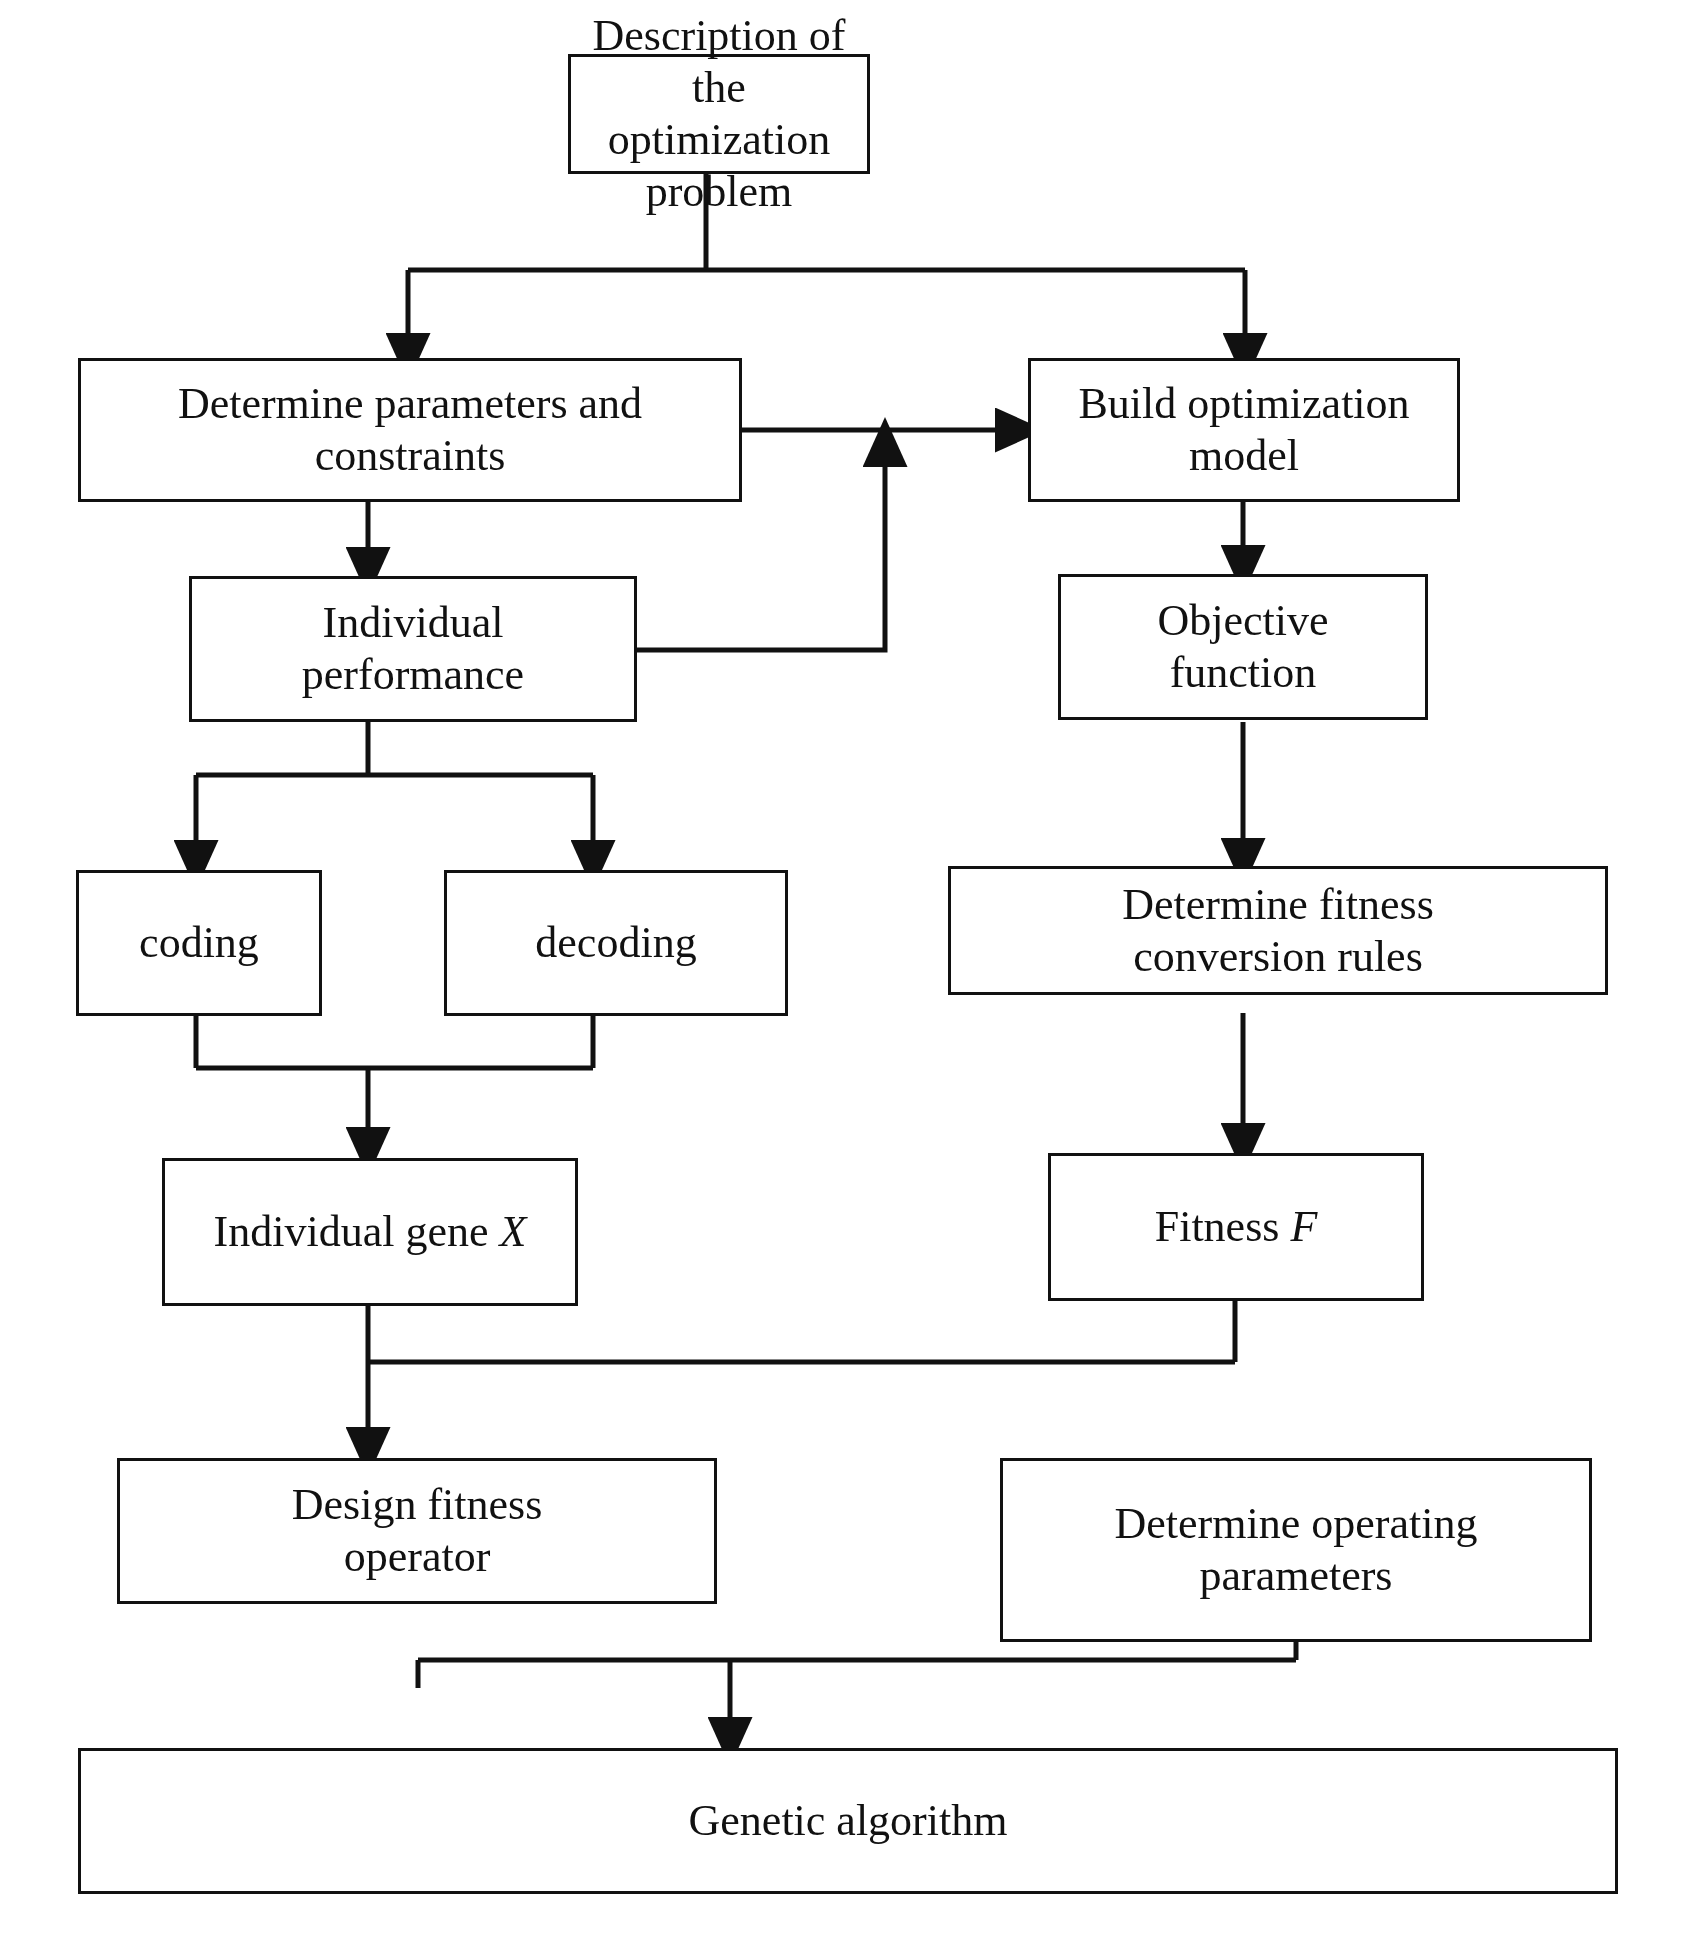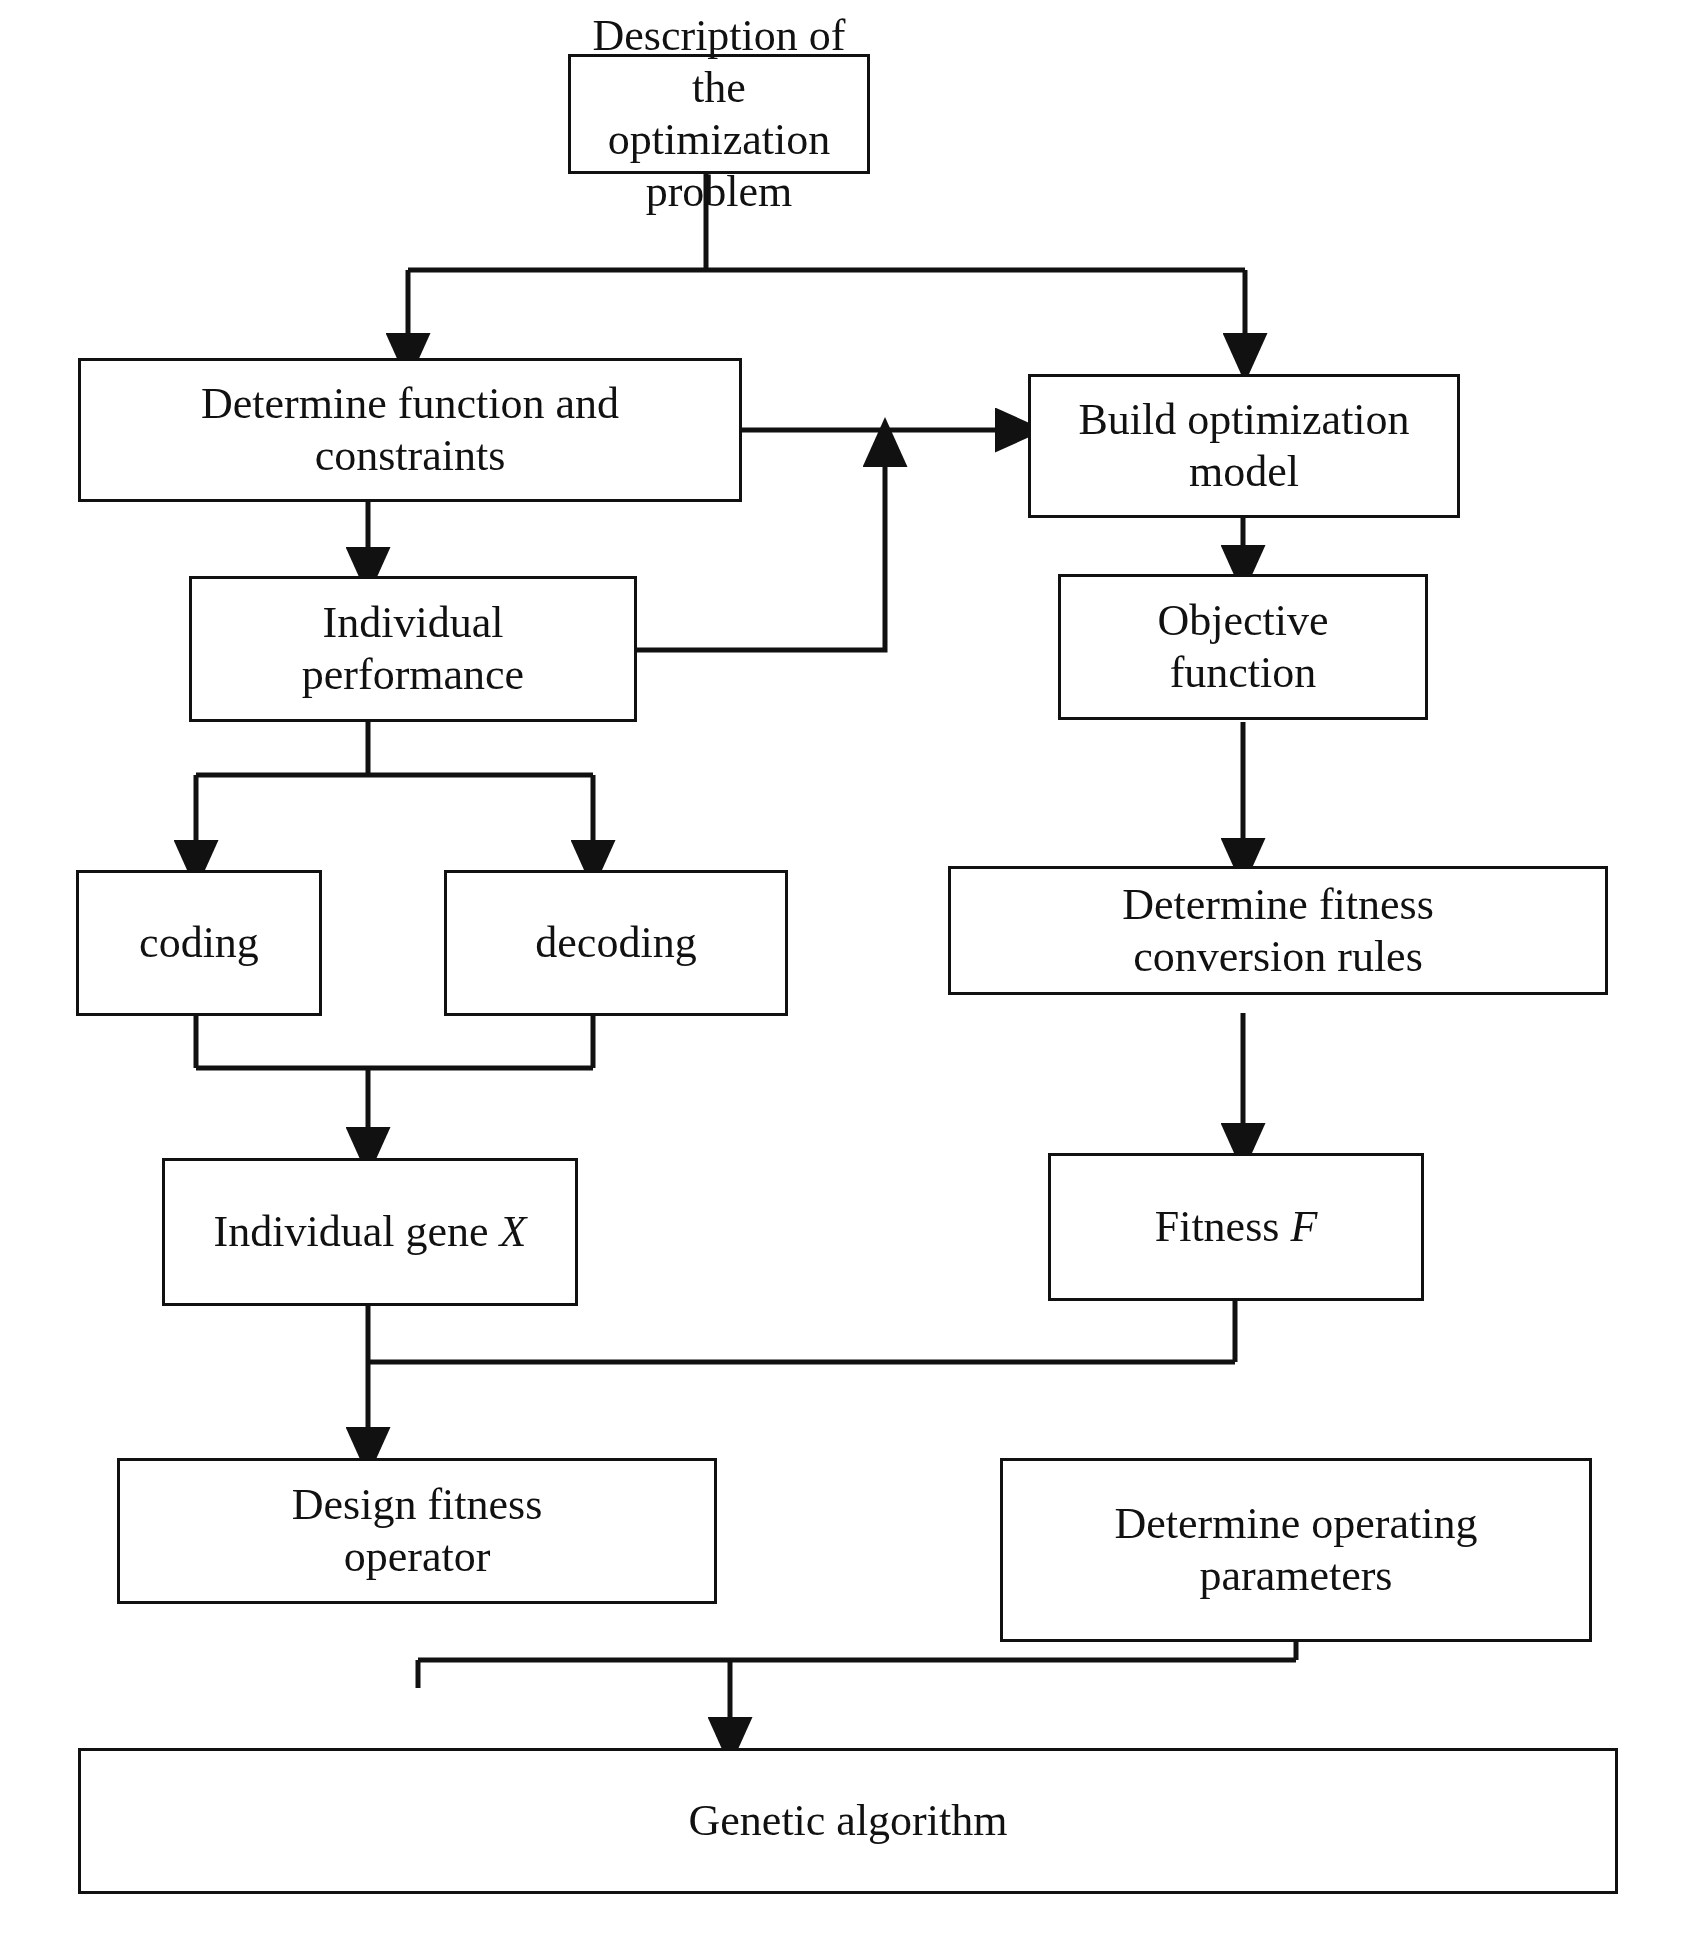--- a/index.html
+++ b/index.html
@@ -113,25 +113,25 @@
       <path d="M730,1660 L730,1722" stroke="#111111" stroke-width="5" fill="none" marker-end="url(#ah)"></path>
     </g>
   </svg>
 
   <div class="node" style="left:568px; top:54px; width:302px; height:120px;">
     <span>Description of the
 optimization problem</span>
   </div>
 
   <div class="node" style="left:78px; top:358px; width:664px; height:144px;">
-    <span>Determine function and
+    <span>Determine parameters and
 constraints</span>
   </div>
 
-  <div class="node" style="left:1028px; top:358px; width:432px; height:144px;margin-top:16px;">
+  <div class="node" style="left:1028px; top:358px; width:432px; height:144px;">
     <span>Build  optimization
 model</span>
   </div>
 
   <div class="node" style="left:189px; top:576px; width:448px; height:146px;">
     <span>Individual
 performance</span>
   </div>
 
   <div class="node" style="left:1058px; top:574px; width:370px; height:146px;">

